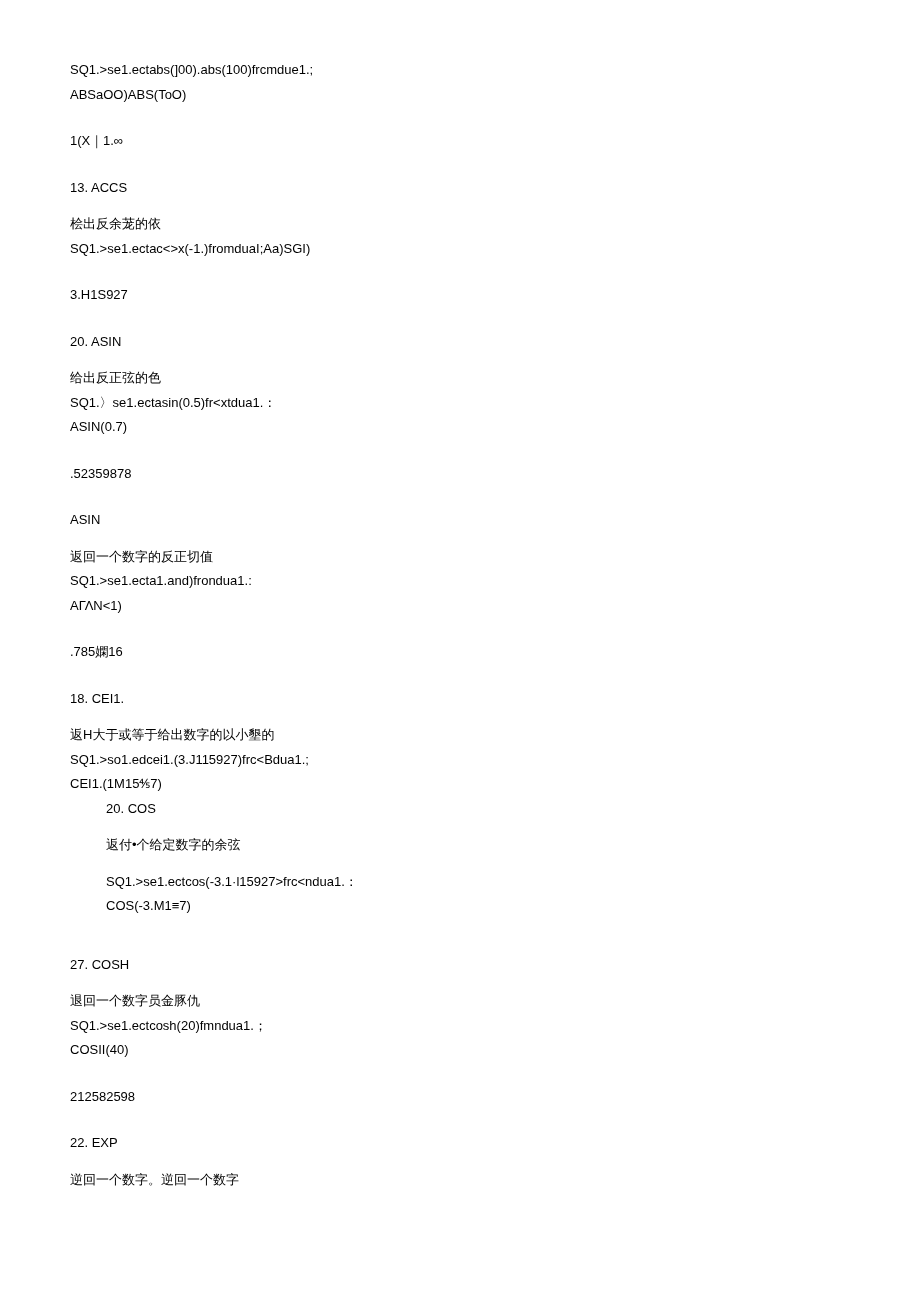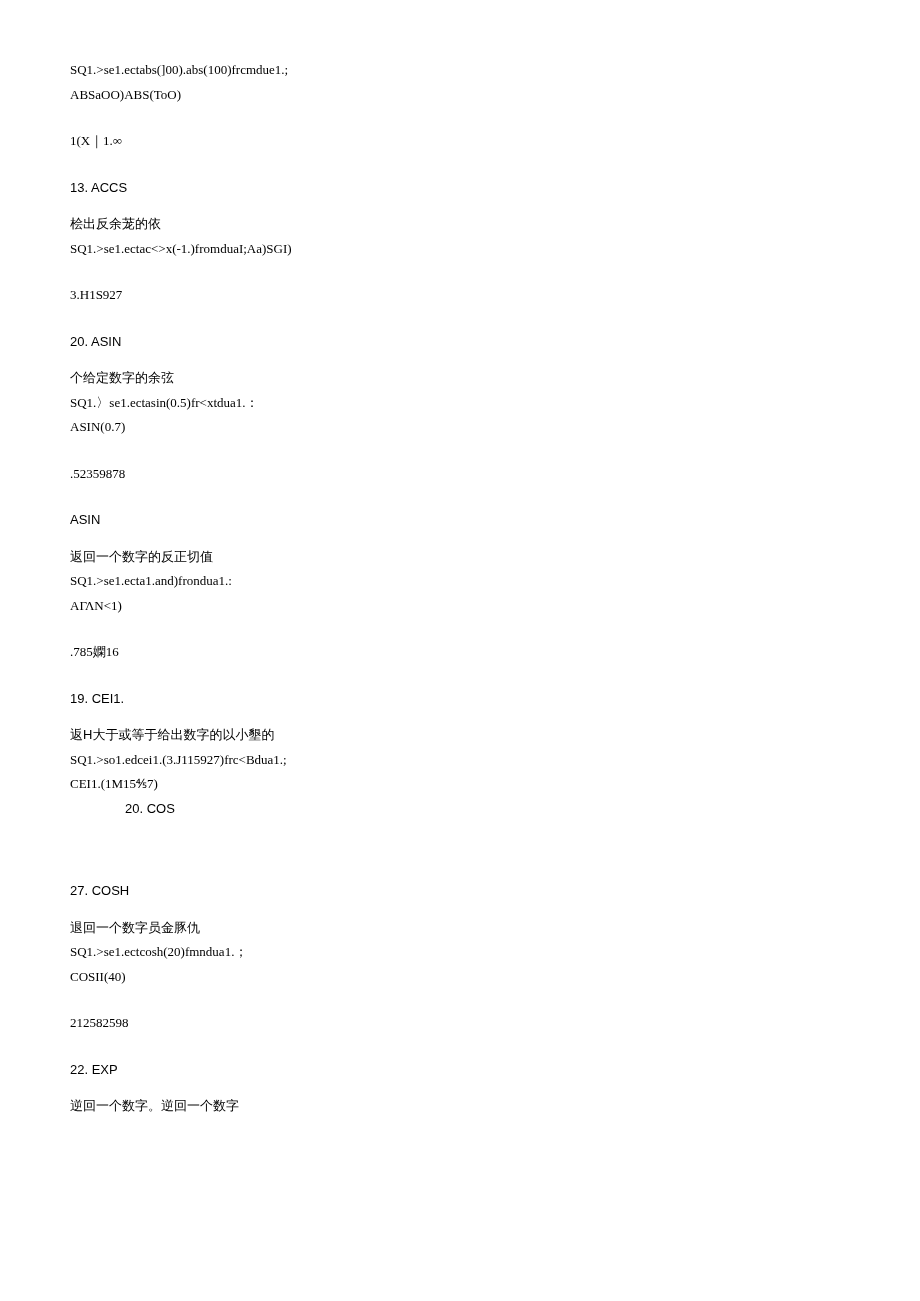--- a/index.html
+++ b/index.html
@@ -9,68 +9,71 @@
     min-height: 1301px;
     font-family: Arial, "Microsoft YaHei", sans-serif;
     font-size: 13px;
     color: #000000;
     padding: 60px 70px 40px 70px;
     line-height: 1.5;
   }
   .line { margin-bottom: 5px; }
   .gap-sm { height: 12px; }
   .gap-md { height: 22px; }
-  .indent { margin-left: 55px; }
-  .mono { font-family: Liberation Serif, serif; }
+  .indent { margin-left: 36px; }
+  .mono { font-family: Liberation Sans, sans-serif; }
 </style>
 </head>
 <body>
 
 <div class="line mono">SQ1.&gt;se1.ectabs(]00).abs(100)frcmdue1.;</div>
 <div class="line mono">ABSaOO)ABS(ToO)</div>
 <div class="gap-md"></div>
 <div class="line mono">1(X｜1.∞</div>
 <div class="gap-md"></div>
 
 <div class="line">13.    ACCS</div>
 <div class="gap-sm"></div>
 <div class="line">桧出反余茏的依</div>
 <div class="line mono">SQ1.&gt;se1.ectac&lt;&gt;x(-1.)fromduaI;Aa)SGI)</div>
 <div class="gap-md"></div>
 <div class="line mono">3.H1S927</div>
 <div class="gap-md"></div>
 
 <div class="line">20.    ASIN</div>
 <div class="gap-sm"></div>
-<div class="line">个给定数字的余弦</div>
+<div class="line">给出反正弦的色</div>
 <div class="line mono">SQ1.〉se1.ectasin(0.5)fr&lt;xtdua1.：</div>
 <div class="line mono">ASIN(0.7)</div>
 <div class="gap-md"></div>
 <div class="line mono">.52359878</div>
 <div class="gap-md"></div>
 
 <div class="line">ASIN</div>
 <div class="gap-sm"></div>
 <div class="line">返回一个数字的反正切值</div>
 <div class="line mono">SQ1.&gt;se1.ecta1.and)frondua1.:</div>
 <div class="line mono">AΓΛN&lt;1)</div>
 <div class="gap-md"></div>
 <div class="line mono">.785嫻16</div>
 <div class="gap-md"></div>
 
-<div class="line">19.    CEI1.</div>
+<div class="line">18.    CEI1.</div>
 <div class="gap-sm"></div>
 <div class="line">返H大于或等于给出数字的以小墾的</div>
 <div class="line mono">SQ1.&gt;so1.edcei1.(3.J115927)frc&lt;Bdua1.;</div>
 <div class="line mono">CEI1.(1M15⅘7)</div>
 
 <div class="indent">
   <div class="line">20.    COS</div>
   <div class="gap-sm"></div>
+  <div class="line">返付•个给定数字的余弦</div>
   <div class="gap-sm"></div>
+  <div class="line mono">SQ1.&gt;se1.ectcos(-3.1·l15927&gt;frc&lt;ndua1.：</div>
+  <div class="line mono">COS(-3.M1≡7)</div>
 </div>
 
 <div class="gap-md"></div>
 <div class="gap-sm"></div>
 
 <div class="line">27.    COSH</div>
 <div class="gap-sm"></div>
 <div class="line">退回一个数字员金豚仇</div>
 <div class="line mono">SQ1.&gt;se1.ectcosh(20)fmndua1.；</div>
 <div class="line mono">COSII(40)</div>

